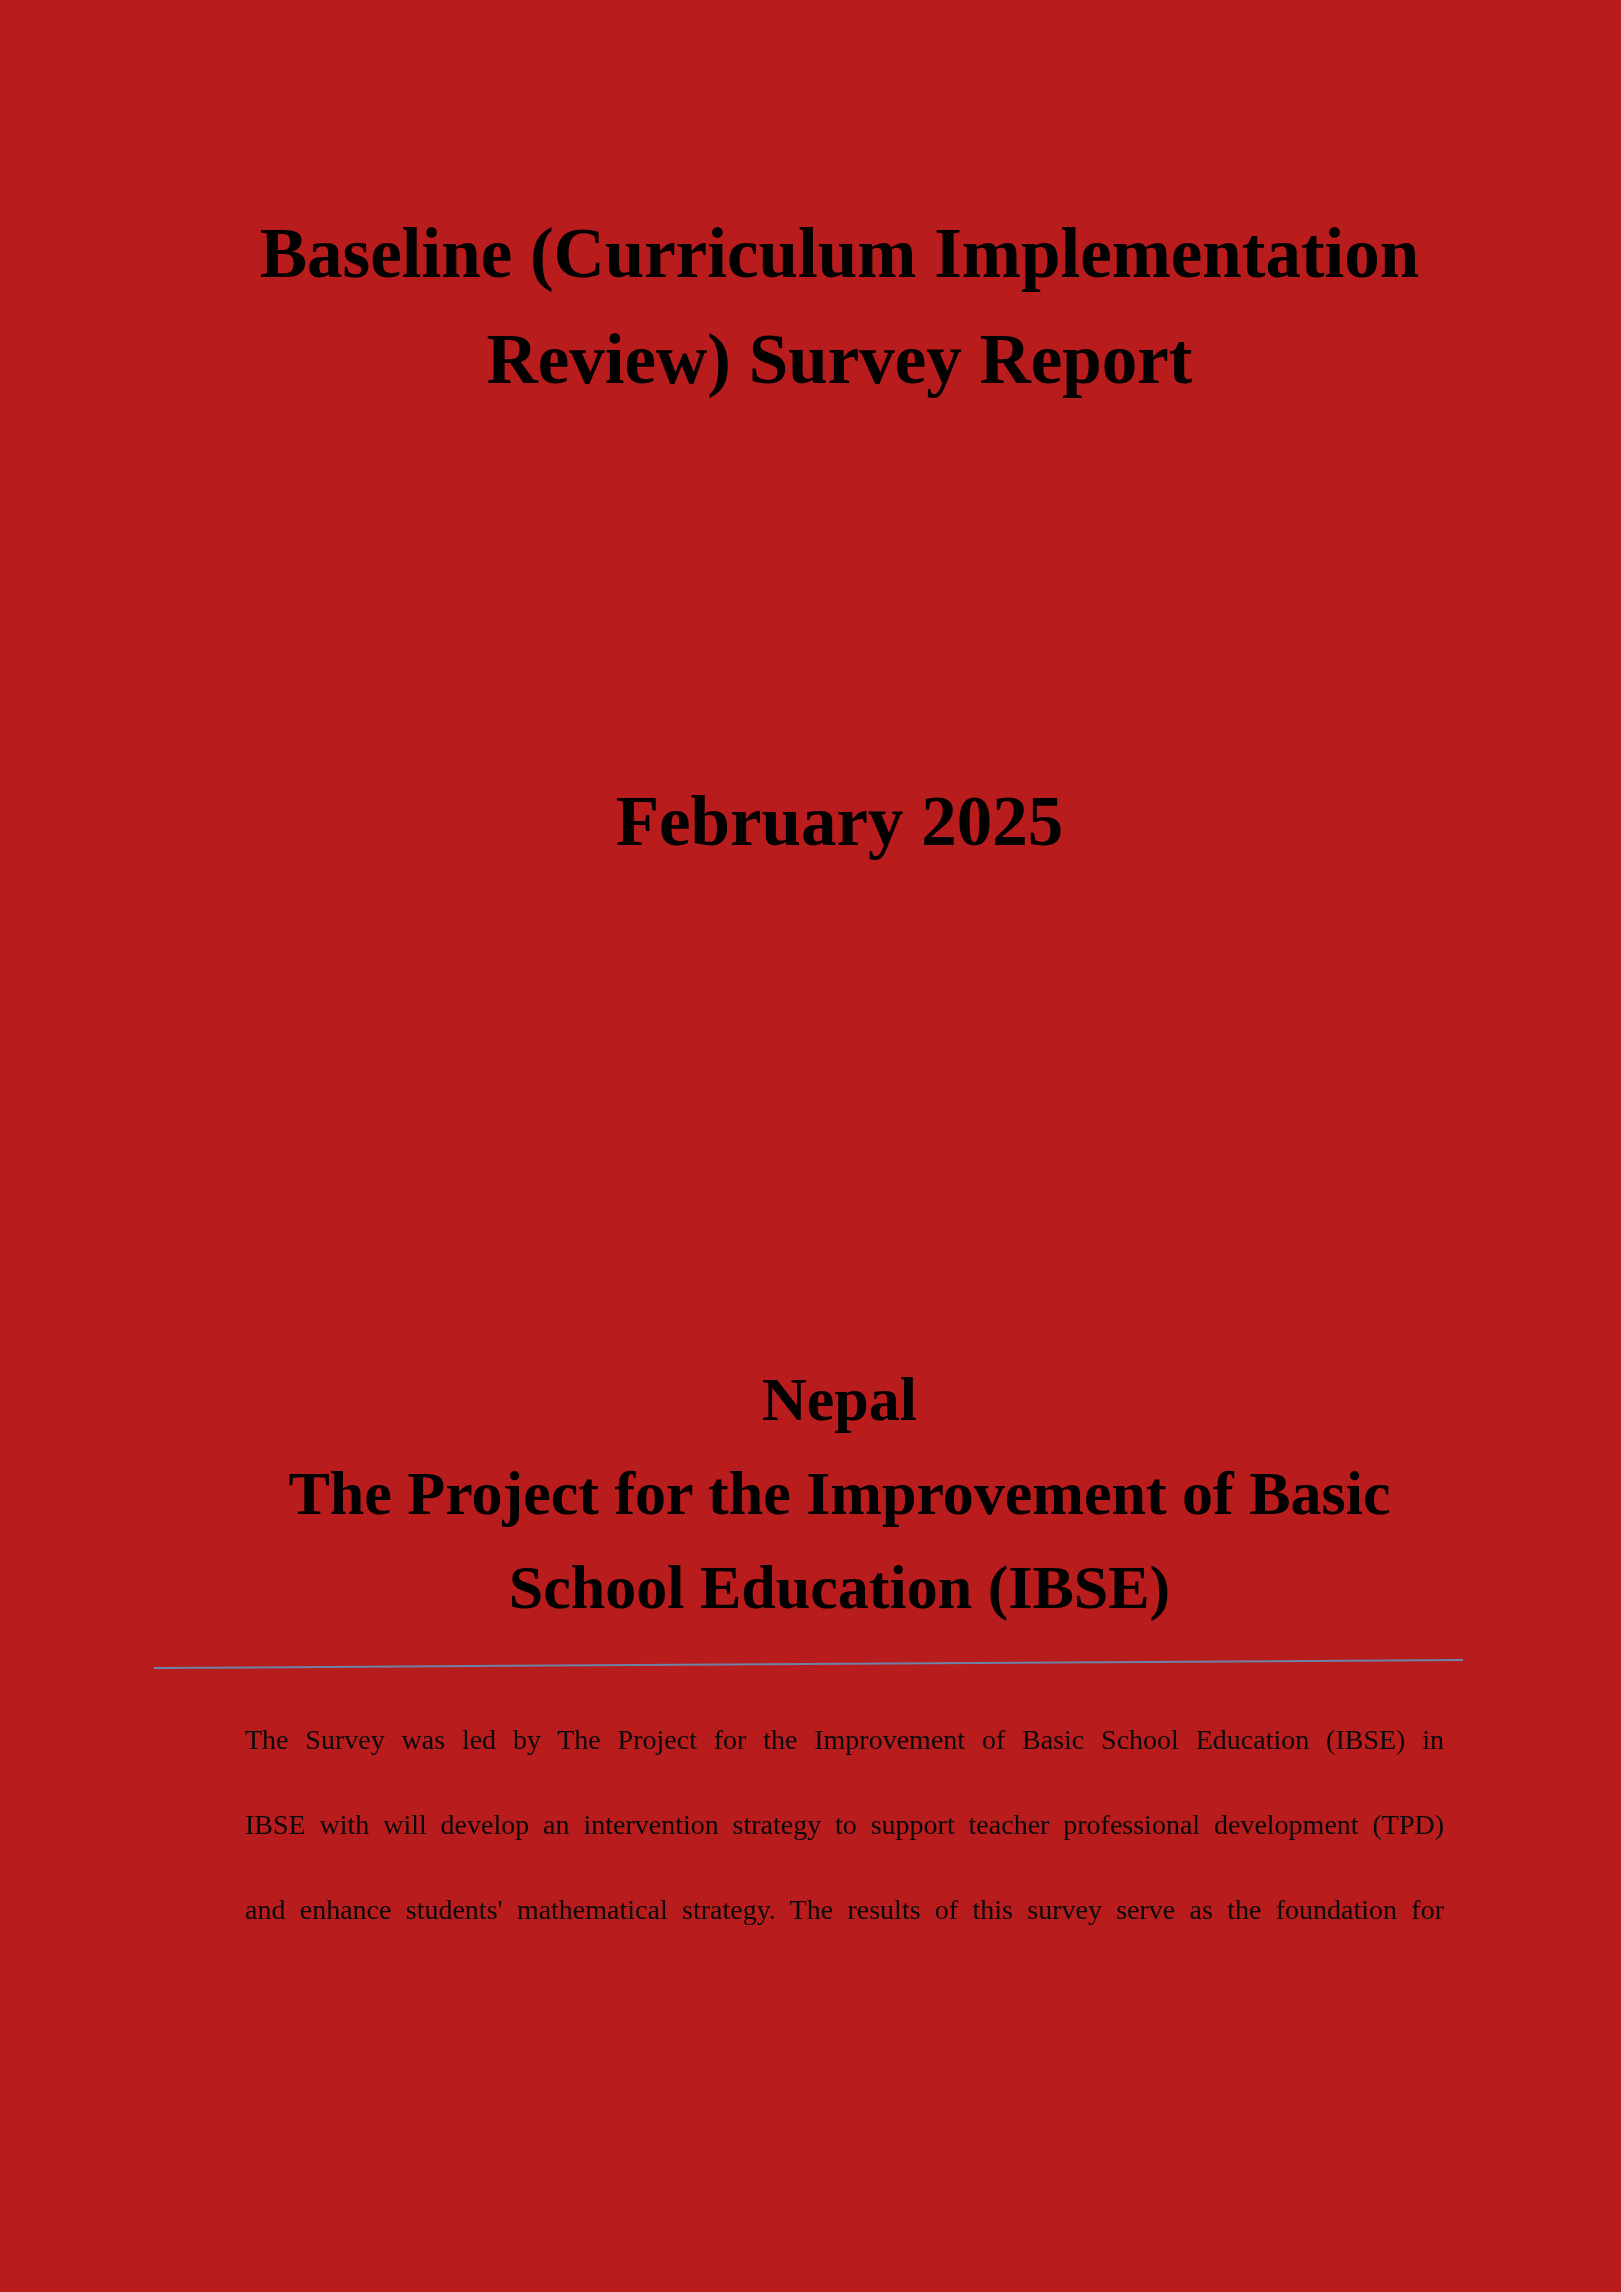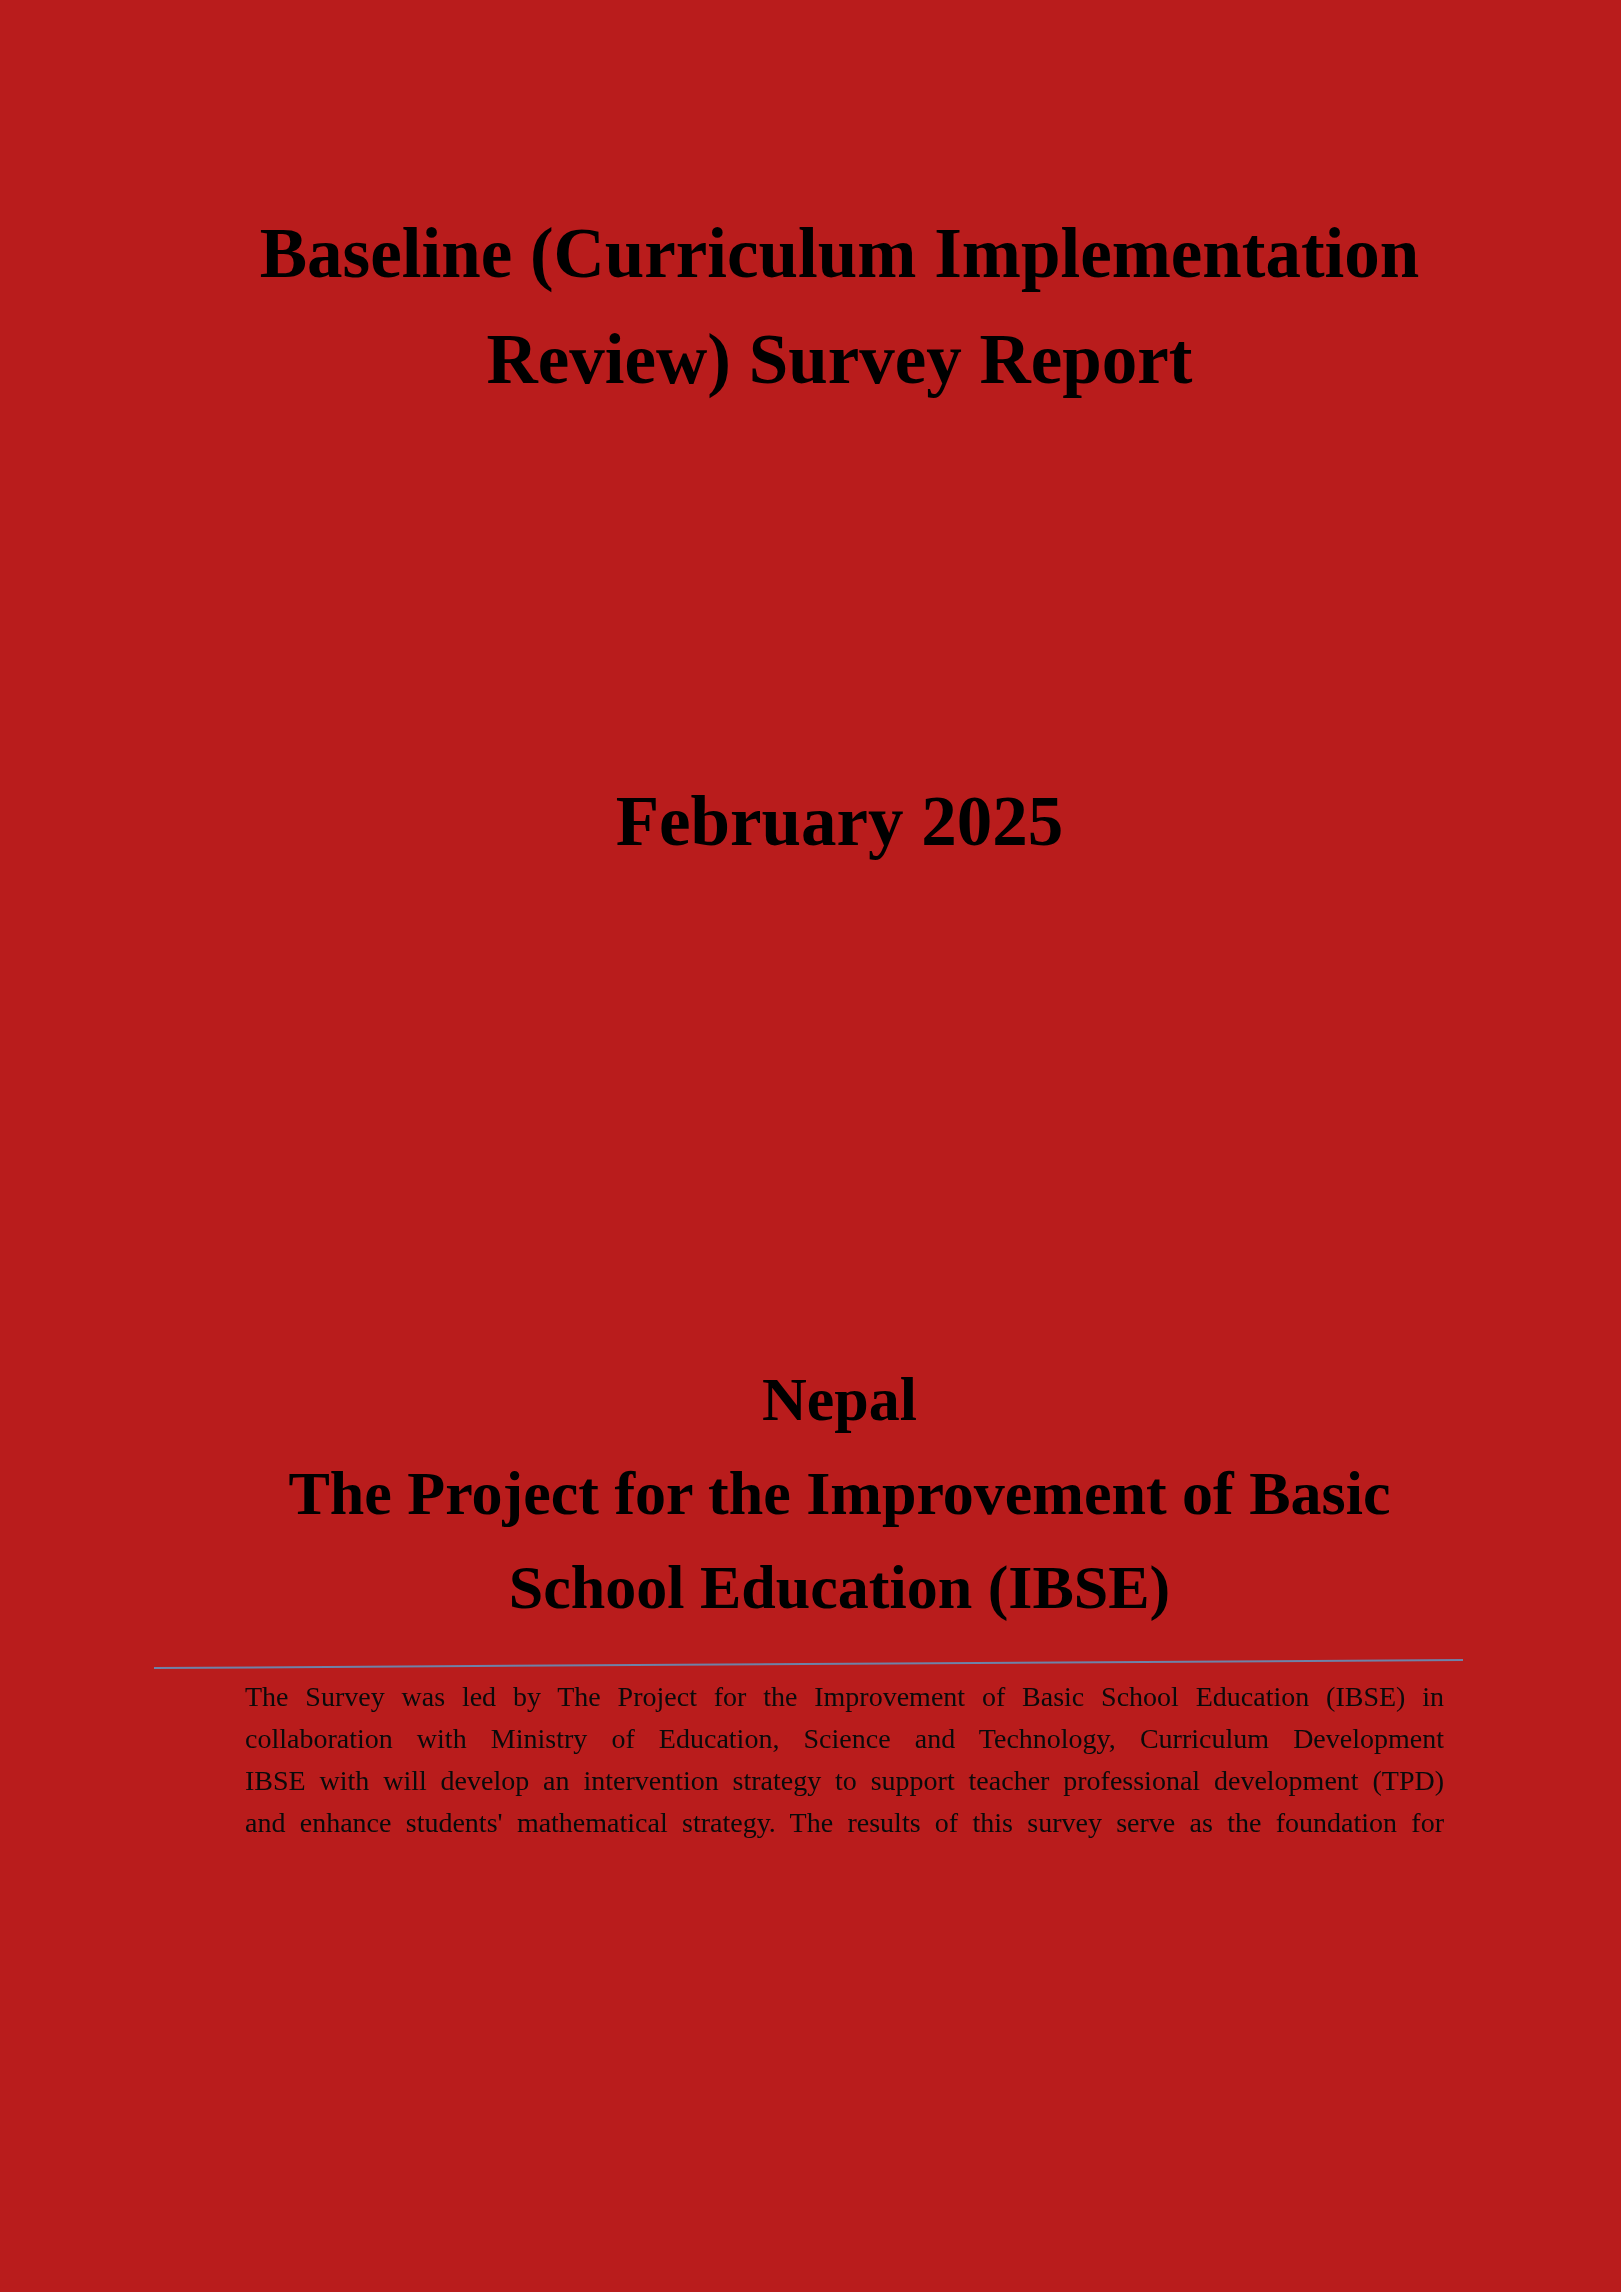--- a/index.html
+++ b/index.html
@@ -52,20 +52,21 @@
     top: 1676px;
     left: 245px;
     width: 1199px;
     font-size: 28px;
     line-height: 42px;
     color: #0a0a0a;
   }
   .summary-paragraph .jline {
     text-align: justify;
     text-align-last: justify;
+    margin-top: 43px;
   }
   .summary-paragraph .lastline {
     text-align: left;
   }
 </style>
 </head>
 <body>
 
 <div class="page">
 
@@ -79,19 +80,18 @@
   <div class="centered-block project-heading">
     <div>Nepal</div>
     <div>The Project for the Improvement of Basic</div>
     <div>School Education (IBSE)</div>
   </div>
 
   <div class="separator-line" style="background: rgb(111, 130, 168);"></div>
 
   <div class="summary-paragraph">
     <div class="jline">The Survey was led by The Project for the Improvement of Basic School Education (IBSE) in</div>
-    <div class="jline">collaboration with Ministry of Education, Science and Technology, Curriculum Development</div>
     <div class="jline">IBSE with will develop an intervention strategy to support teacher professional development (TPD)</div>
     <div class="jline">and enhance students' mathematical strategy. The results of this survey serve as the foundation for</div>
   </div>
 
 </div>
 
 
 </body></html>

